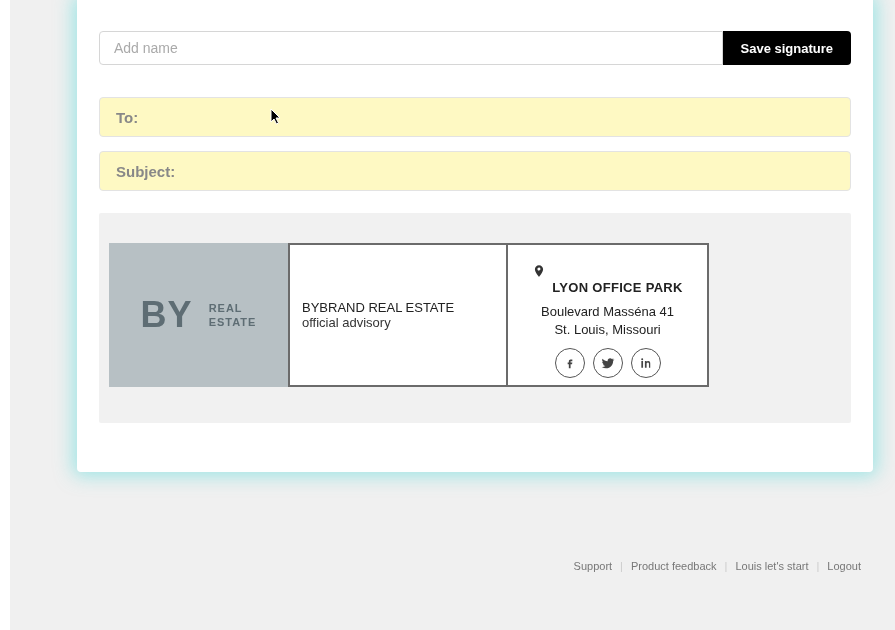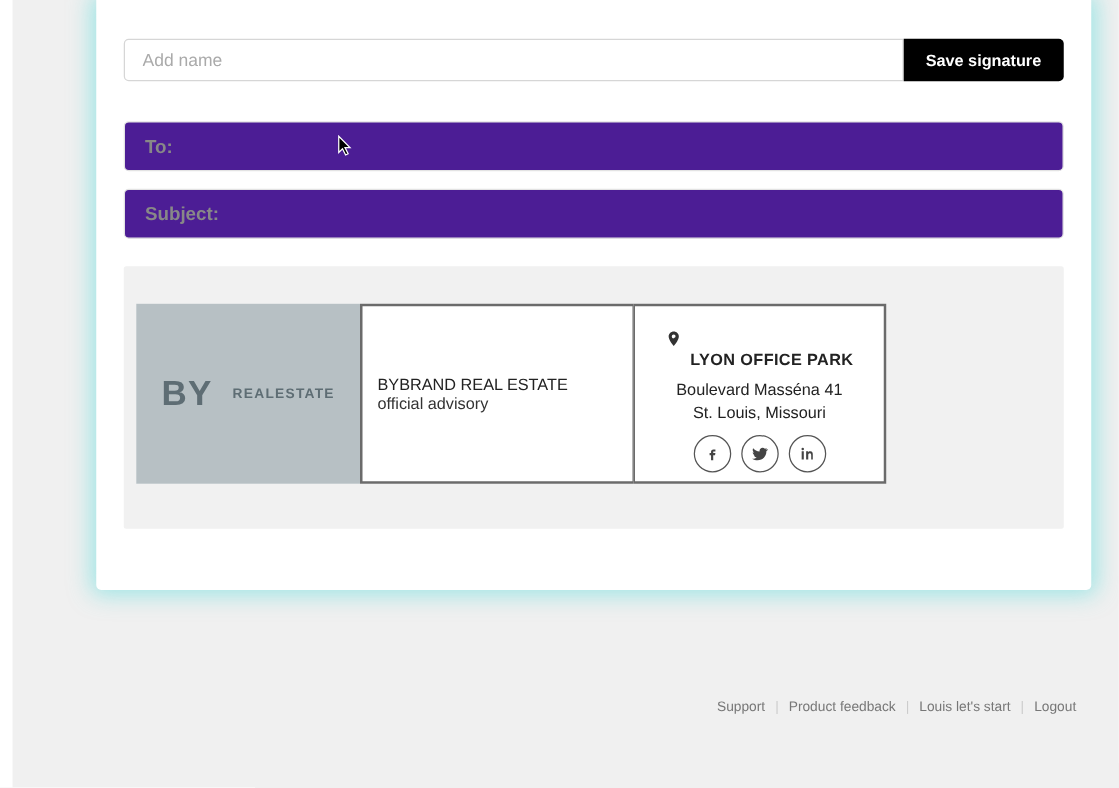--- a/index.html
+++ b/index.html
@@ -59,21 +59,21 @@
       color: #fff;
       border: none;
       height: 34px;
       padding: 0 18px;
       font-size: 13px;
       font-weight: 600;
       border-radius: 0 4px 4px 0;
       cursor: pointer;
     }
     .field-box {
-      background: #4c1d95;
+      background: #fef9c3;
       border: 1px solid #e3e3e3;
       border-radius: 4px;
       height: 40px;
       display: flex;
       align-items: center;
       padding: 0 16px;
       margin-bottom: 14px;
     }
     .field-label {
       color: #888;
@@ -94,28 +94,28 @@
     }
     .sig-logo-cell {
       width: 179px;
       background: #b7c0c4;
       display: flex;
       align-items: center;
       justify-content: center;
       color: #5e6d74;
     }
     .logo-by {
-      font-size: 28px;
+      font-size: 36px;
       font-weight: 700;
       letter-spacing: 1px;
       margin-right: 16px;
     }
     .logo-stack {
       display: flex;
-      flex-direction: row;
+      flex-direction: column;
       font-size: 11px;
       font-weight: 600;
       letter-spacing: 1px;
       line-height: 1.3;
     }
     .sig-info-cell {
       width: 219px;
       border: 2px solid #6b6b6b;
       border-right: 1px solid #6b6b6b;
       display: flex;

